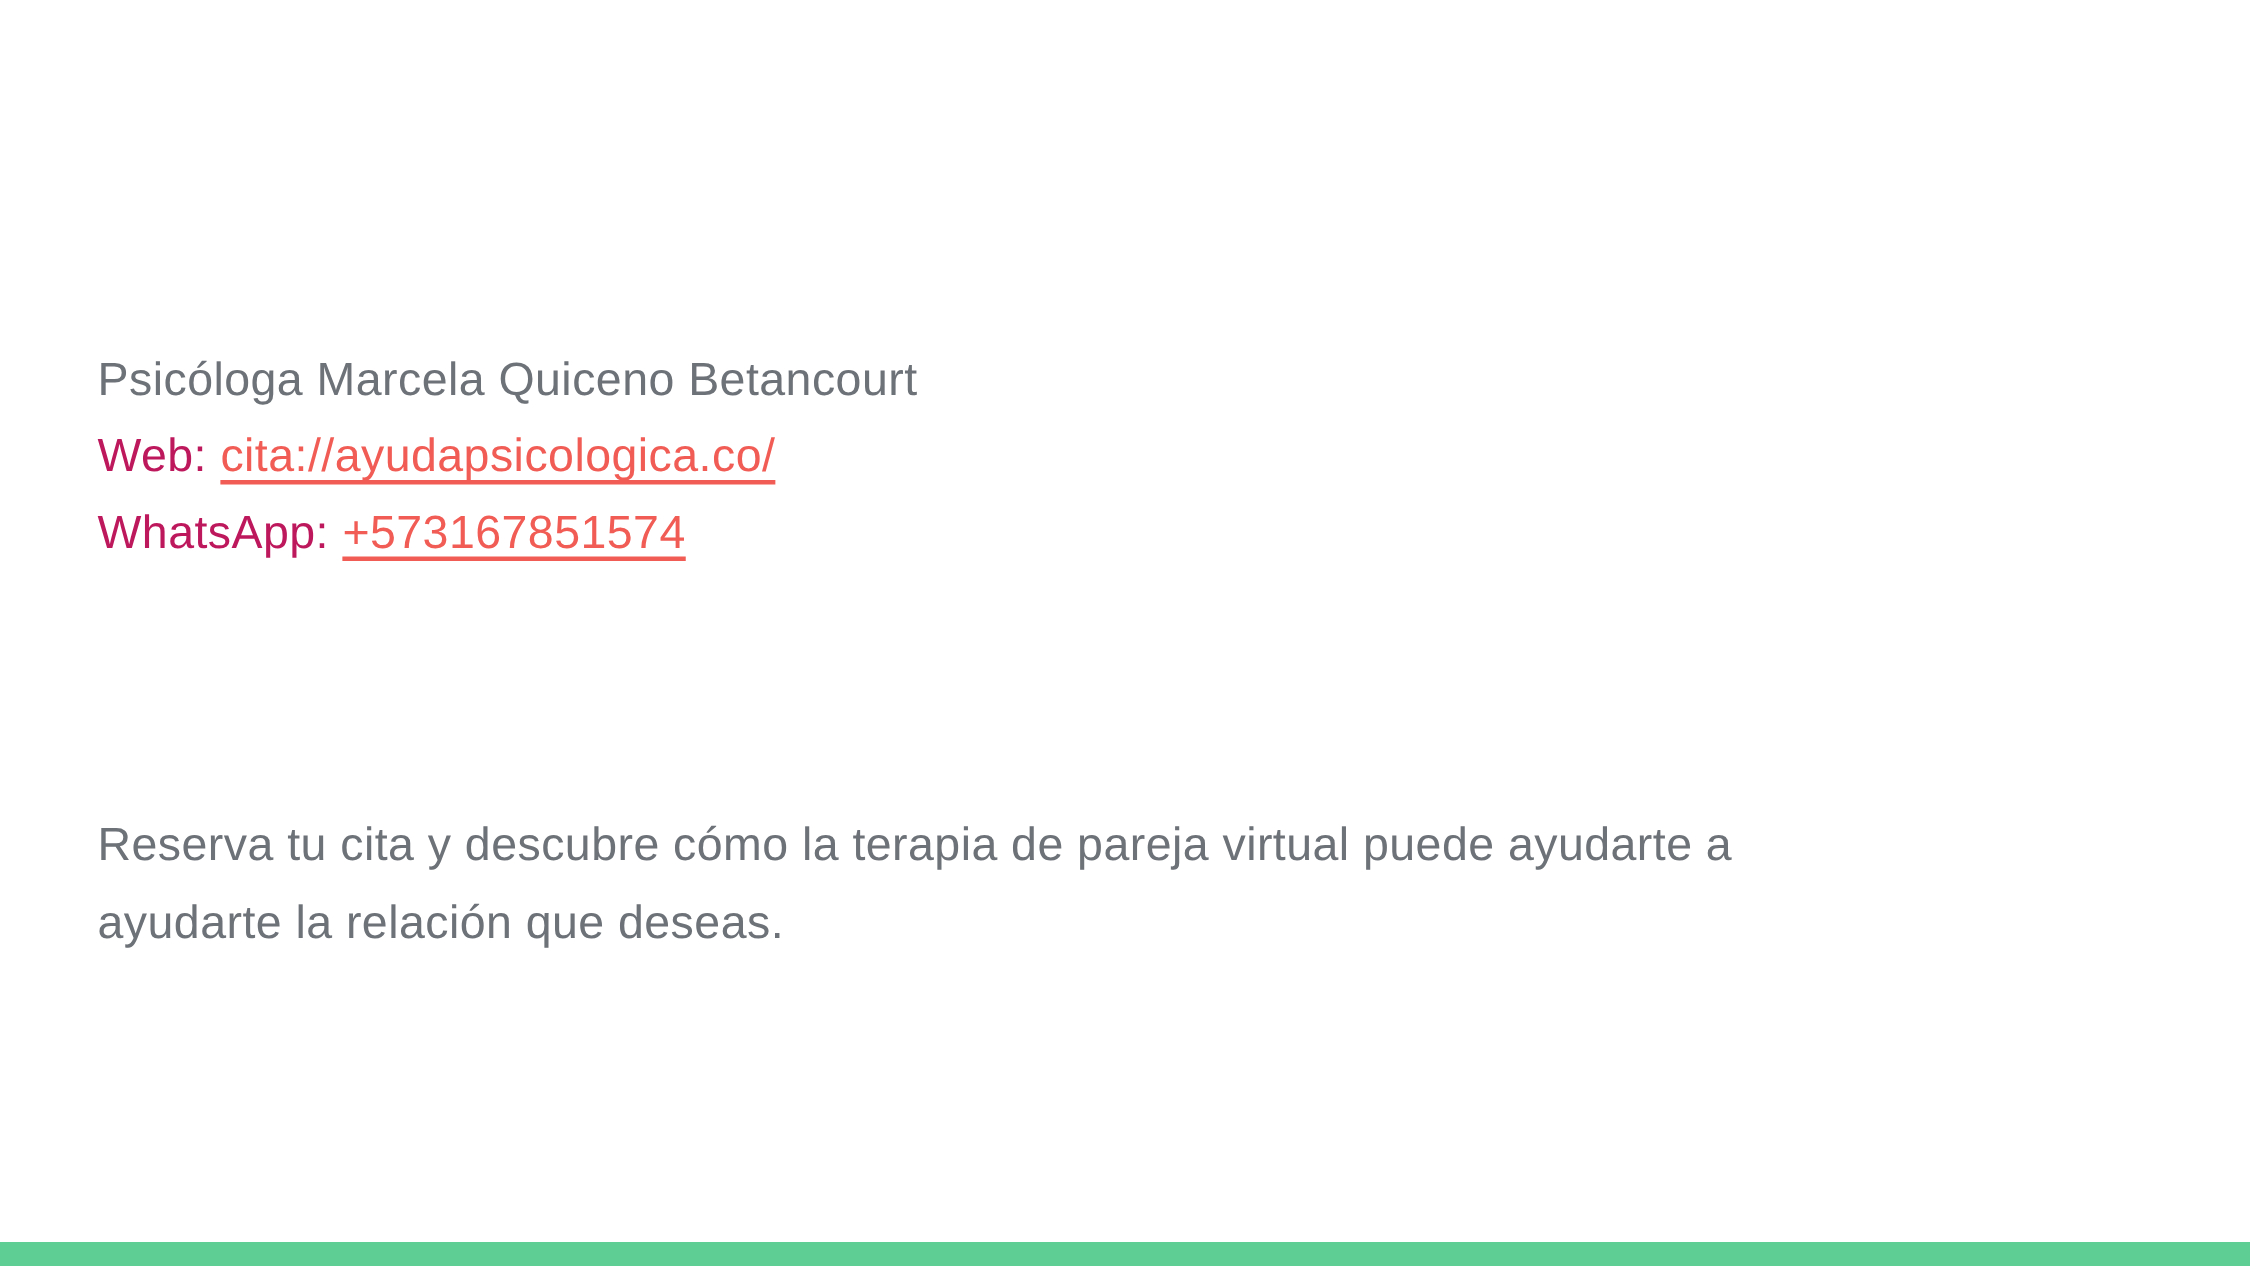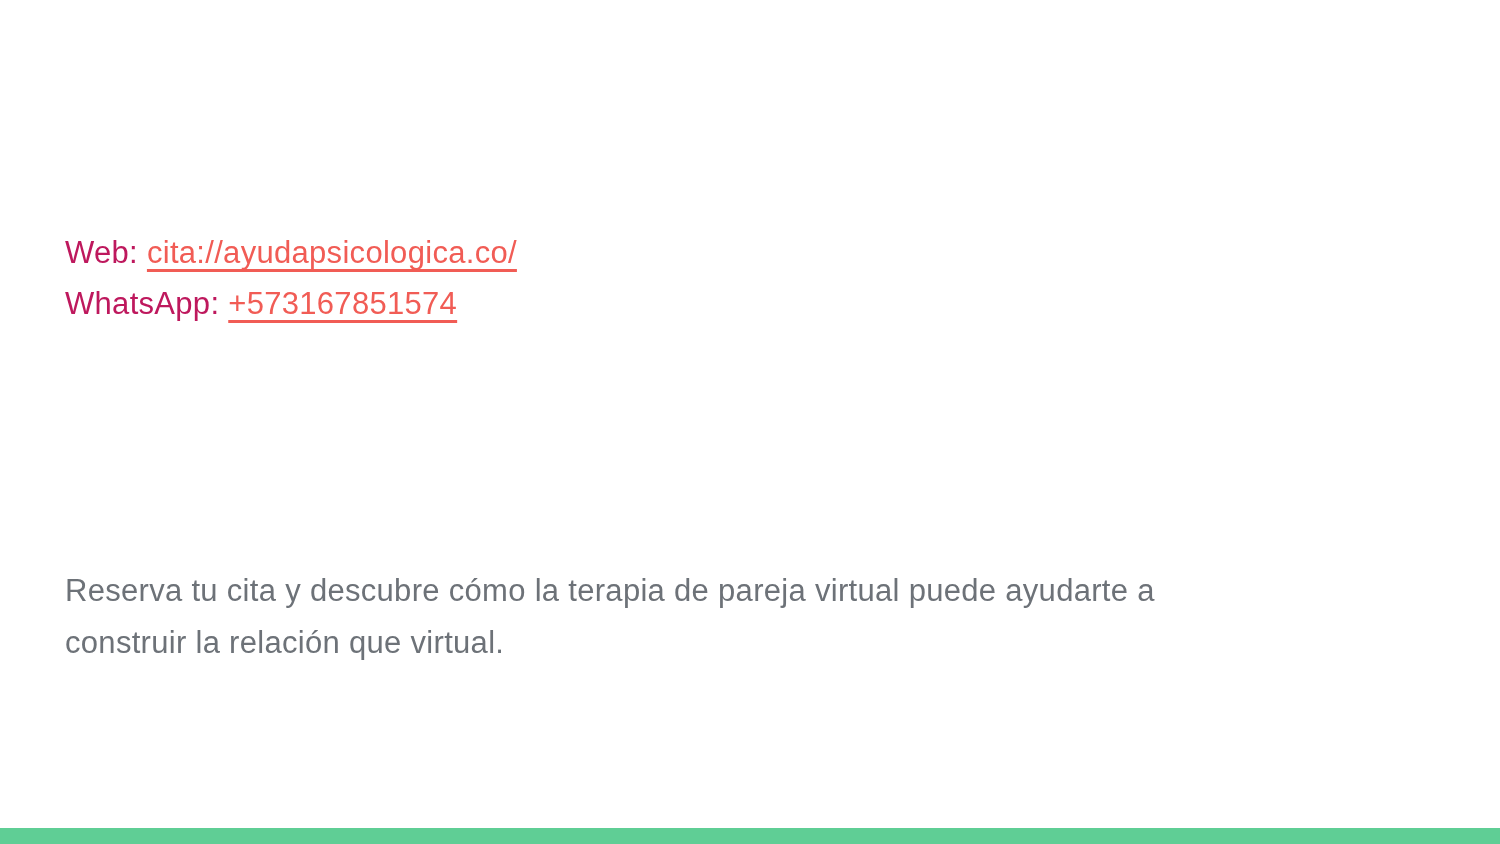--- a/index.html
+++ b/index.html
@@ -41,21 +41,21 @@
     text-decoration-color: #f15c55;
     text-decoration-thickness: 2.5px;
     text-underline-offset: 6px;
     cursor: pointer;
   }
 
   
   .cta-block {
     position: absolute;
     left: 65px;
-    top: 565px;
+    top: 537px;
     font-size: 31px;
     line-height: 52px;
     letter-spacing: 0.3px;
     color: #6d7278;
     font-weight: 400;
   }
 
   
   .footer-bar {
     position: absolute;
@@ -65,33 +65,36 @@
     height: 16px;
     background: #5fce95;
   }
 </style>
 </head>
 <body>
 
 <div class="slide">
 
   <div class="contact-block">
+    <div class="contact-line">
+      <span>Psicóloga Marcela Quiceno Betancourt</span>
+    </div>
 
     <div class="contact-line">
       <span class="contact-label">Web:</span>
       <a class="link">cita://ayudapsicologica.co/</a>
     </div>
 
     <div class="contact-line">
       <span class="contact-label">WhatsApp:</span>
       <a class="link">+573167851574</a>
     </div>
 
   </div>
 
   <div class="cta-block">
     <div>Reserva tu cita y descubre cómo la terapia de pareja virtual puede ayudarte a</div>
-    <div>construir la relación que virtual.</div>
+    <div>ayudarte la relación que deseas.</div>
   </div>
 
   <div class="footer-bar"></div>
 
 </div>
 
 </body></html>

